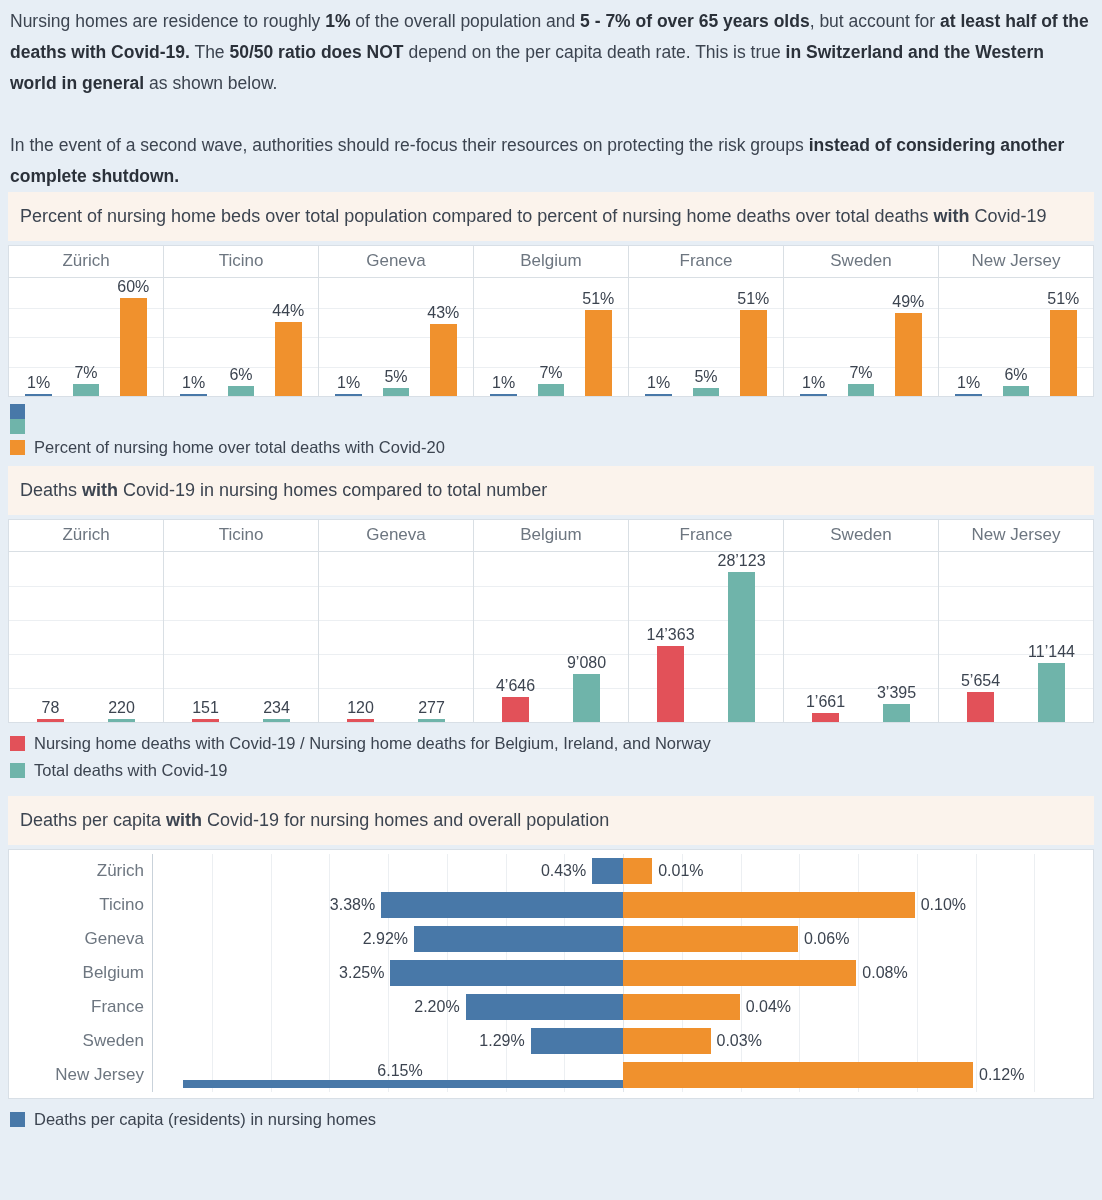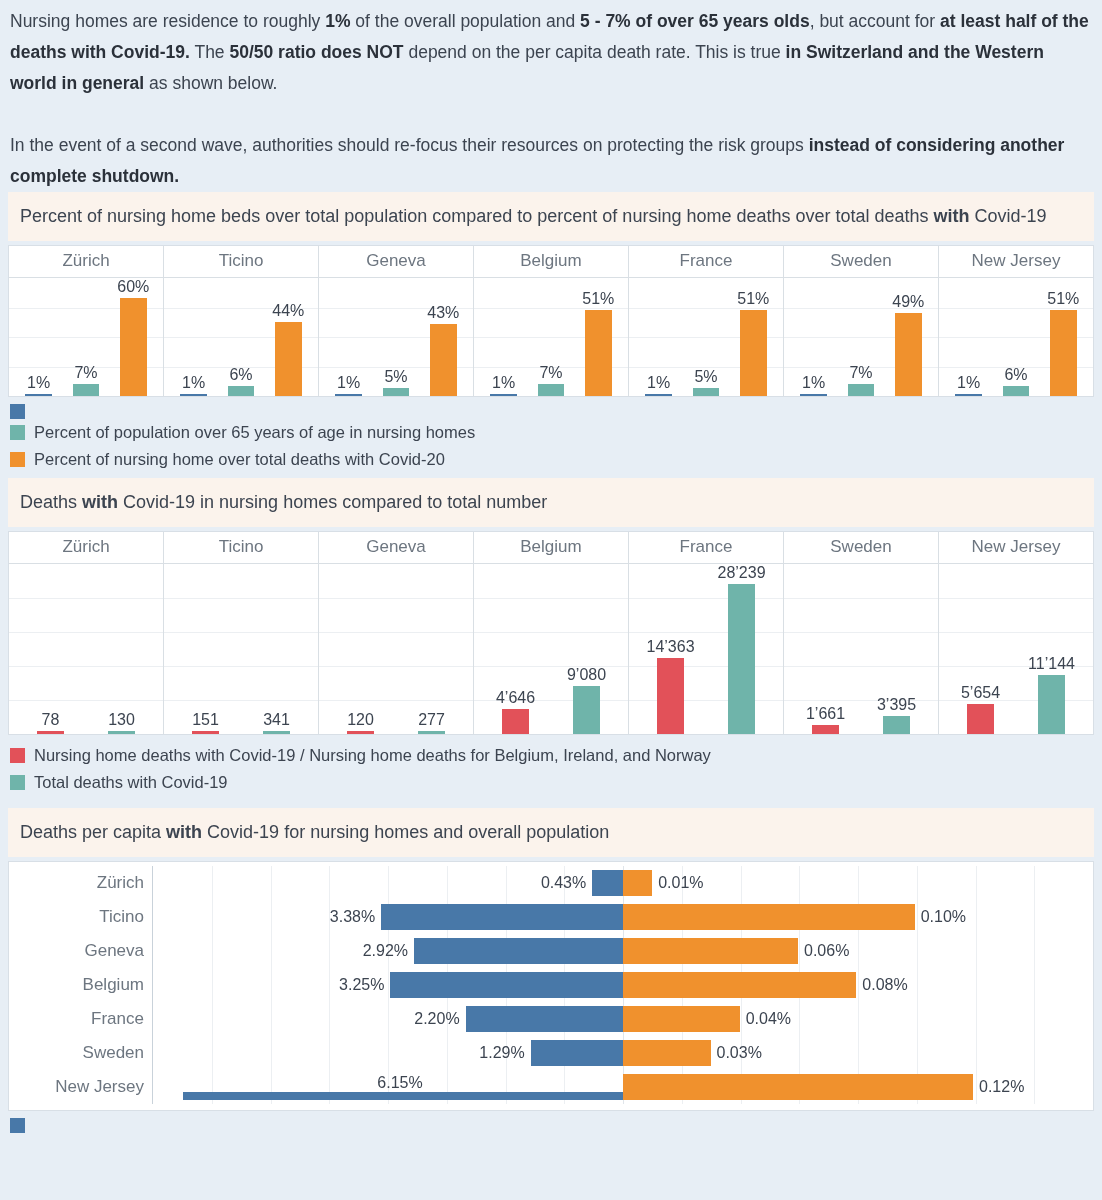--- a/index.html
+++ b/index.html
@@ -310,21 +310,20 @@
           </div>
         </div>
       </div>
   </div>
   <div class="legend" id="chart1-legend">
       <div class="lrow">
         <span class="swatch" style="background: rgb(72, 120, 168);"></span>
       </div>
       <div class="lrow">
         <span class="swatch" style="background: rgb(111, 180, 170);"></span>
-        <span>Percent of population over 65 years of age in nursing homes</span>
       </div>
       <div class="lrow">
         <span class="swatch" style="background: rgb(240, 145, 45);"></span>
         <span>Percent of nursing home over total deaths with Covid-20</span>
       </div>
     </div>
 
   <div class="sect-title" style="margin-top:5px">
     <span>Deaths </span><b>with</b><span> Covid-19 in nursing homes compared to total number</span>
   </div>
@@ -336,40 +335,40 @@
             <div class="gl" style="top: 20%;"></div>
             <div class="gl" style="top: 40%;"></div>
             <div class="gl" style="top: 60%;"></div>
             <div class="gl" style="top: 80%;"></div>
             <div class="bars">
               <div class="bargroup">
                 <div class="blabel">78</div>
                 <div class="bar" style="height: 2%; background: rgb(226, 81, 89);"></div>
               </div>
               <div class="bargroup">
-                <div class="blabel">130</div>
+                <div class="blabel">220</div>
                 <div class="bar" style="height: 2%; background: rgb(111, 180, 170);"></div>
               </div>
             </div>
           </div>
         </div>
         <div class="col">
           <div class="col-head">Ticino</div>
           <div class="plot plot2">
             <div class="gl" style="top: 20%;"></div>
             <div class="gl" style="top: 40%;"></div>
             <div class="gl" style="top: 60%;"></div>
             <div class="gl" style="top: 80%;"></div>
             <div class="bars">
               <div class="bargroup">
                 <div class="blabel">151</div>
                 <div class="bar" style="height: 2%; background: rgb(226, 81, 89);"></div>
               </div>
               <div class="bargroup">
-                <div class="blabel">341</div>
+                <div class="blabel">234</div>
                 <div class="bar" style="height: 2%; background: rgb(111, 180, 170);"></div>
               </div>
             </div>
           </div>
         </div>
         <div class="col">
           <div class="col-head">Geneva</div>
           <div class="plot plot2">
             <div class="gl" style="top: 20%;"></div>
             <div class="gl" style="top: 40%;"></div>
@@ -412,21 +411,21 @@
             <div class="gl" style="top: 20%;"></div>
             <div class="gl" style="top: 40%;"></div>
             <div class="gl" style="top: 60%;"></div>
             <div class="gl" style="top: 80%;"></div>
             <div class="bars">
               <div class="bargroup">
                 <div class="blabel">14’363</div>
                 <div class="bar" style="height: 44.8844%; background: rgb(226, 81, 89);"></div>
               </div>
               <div class="bargroup">
-                <div class="blabel">28’239</div>
+                <div class="blabel">28’123</div>
                 <div class="bar" style="height: 88.2469%; background: rgb(111, 180, 170);"></div>
               </div>
             </div>
           </div>
         </div>
         <div class="col">
           <div class="col-head">Sweden</div>
           <div class="plot plot2">
             <div class="gl" style="top: 20%;"></div>
             <div class="gl" style="top: 40%;"></div>
@@ -689,16 +688,17 @@
                 <span class="hval r">0.12%</span>
               </div>
             </div>
           </div>
         </div>
       </div>
   </div>
   <div class="legend" id="chart3-legend">
       <div class="lrow">
         <span class="swatch" style="background: rgb(72, 120, 168);"></span>
+        <span>Deaths per capita (residents) in nursing homes</span>
       </div>
     </div>
 
 </div>
 
 </body></html>

